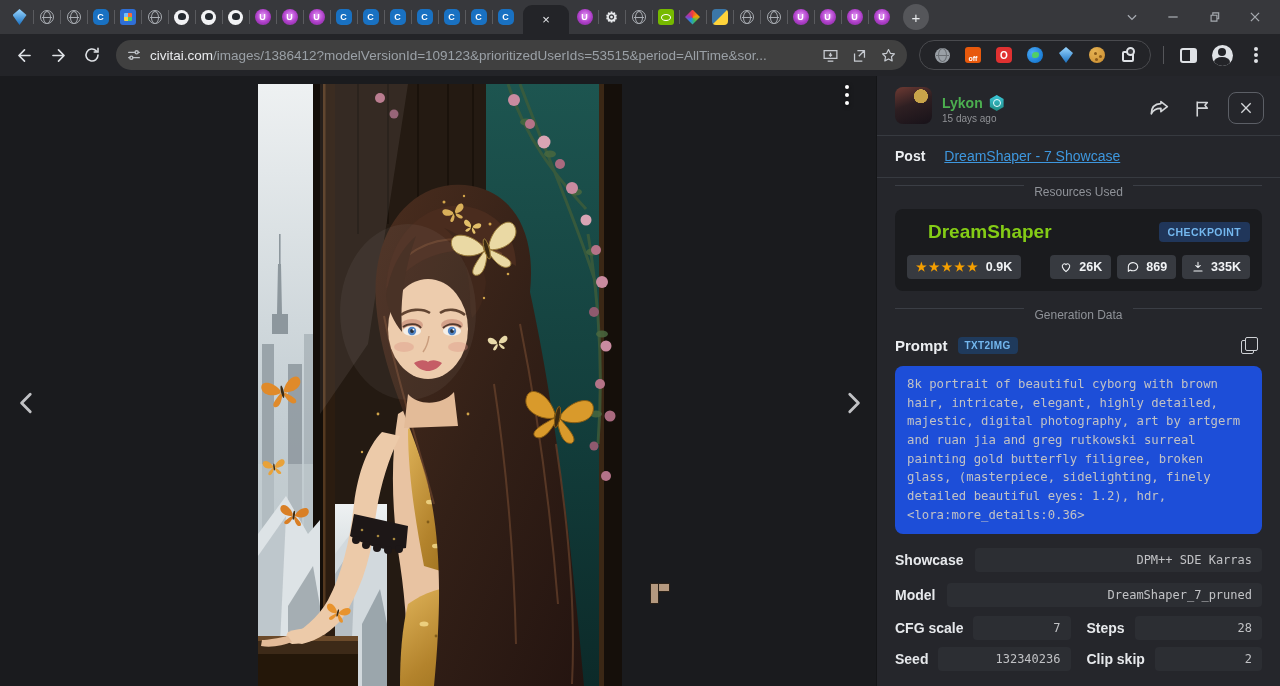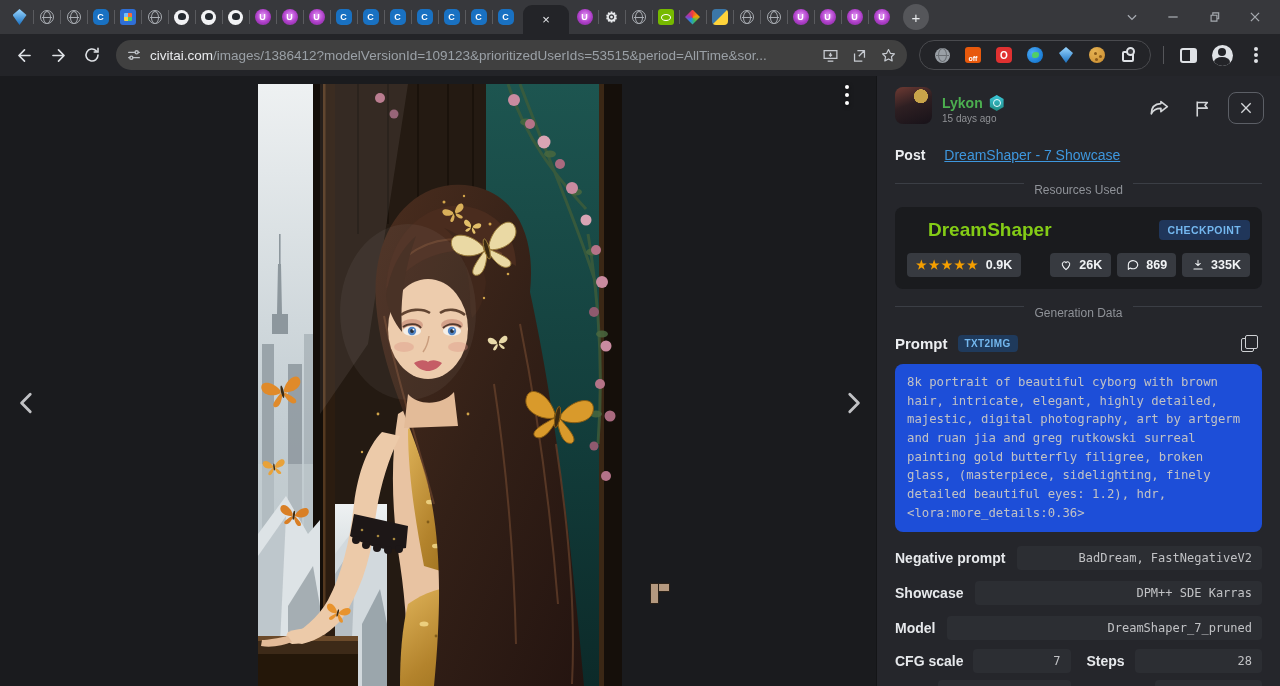--- a/index.html
+++ b/index.html
@@ -641,24 +641,20 @@
 
       <div class="promptrow">
         <span class="plabel">Prompt</span>
         <span class="txtbadge">TXT2IMG</span>
         <span class="copybtn"></span>
       </div>
 
       <div class="promptbox">8k portrait of beautiful cyborg with brown hair, intricate, elegant, highly detailed, majestic, digital photography, art by artgerm and ruan jia and greg rutkowski surreal painting gold butterfly filigree, broken glass, (masterpiece, sidelighting, finely detailed beautiful eyes: 1.2), hdr, &lt;lora:more_details:0.36&gt;</div>
 
       <div class="fieldrow">
-        <span class="flabel">Negative prompt</span>
-        <span class="fvalue">BadDream, FastNegativeV2</span>
-      </div>
-      <div class="fieldrow">
         <span class="flabel">Showcase</span>
         <span class="fvalue">DPM++ SDE Karras</span>
       </div>
       <div class="fieldrow">
         <span class="flabel">Model</span>
         <span class="fvalue">DreamShaper_7_pruned</span>
       </div>
 
       <div class="gengrid">
         <div class="gcell">

